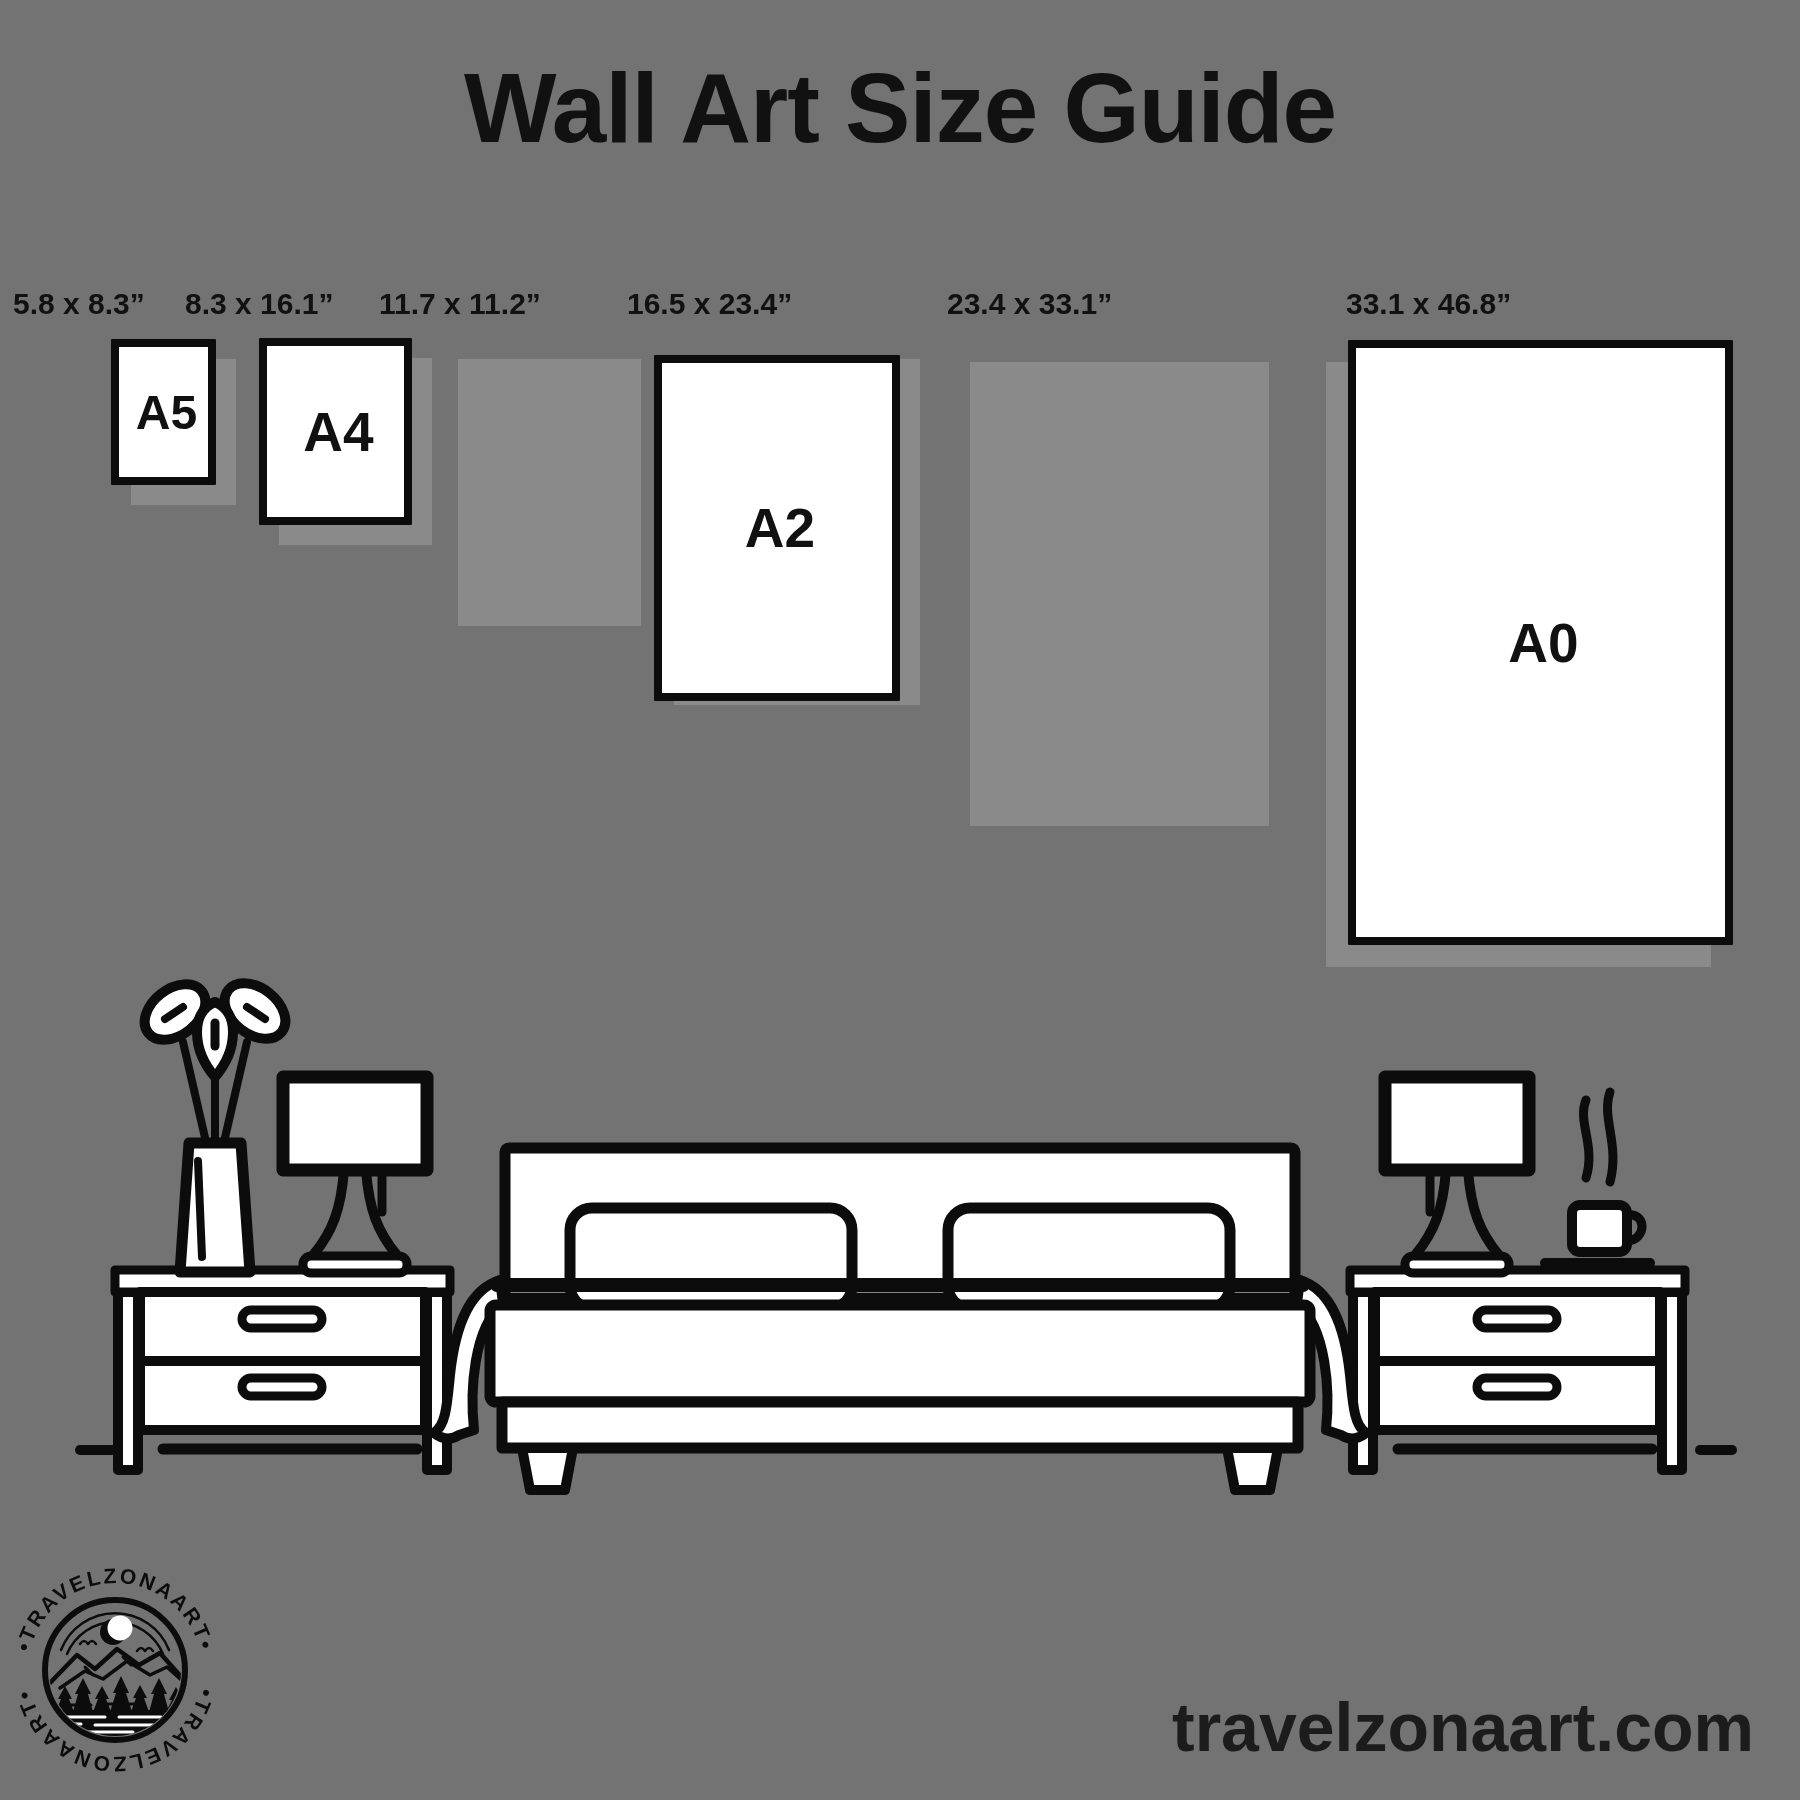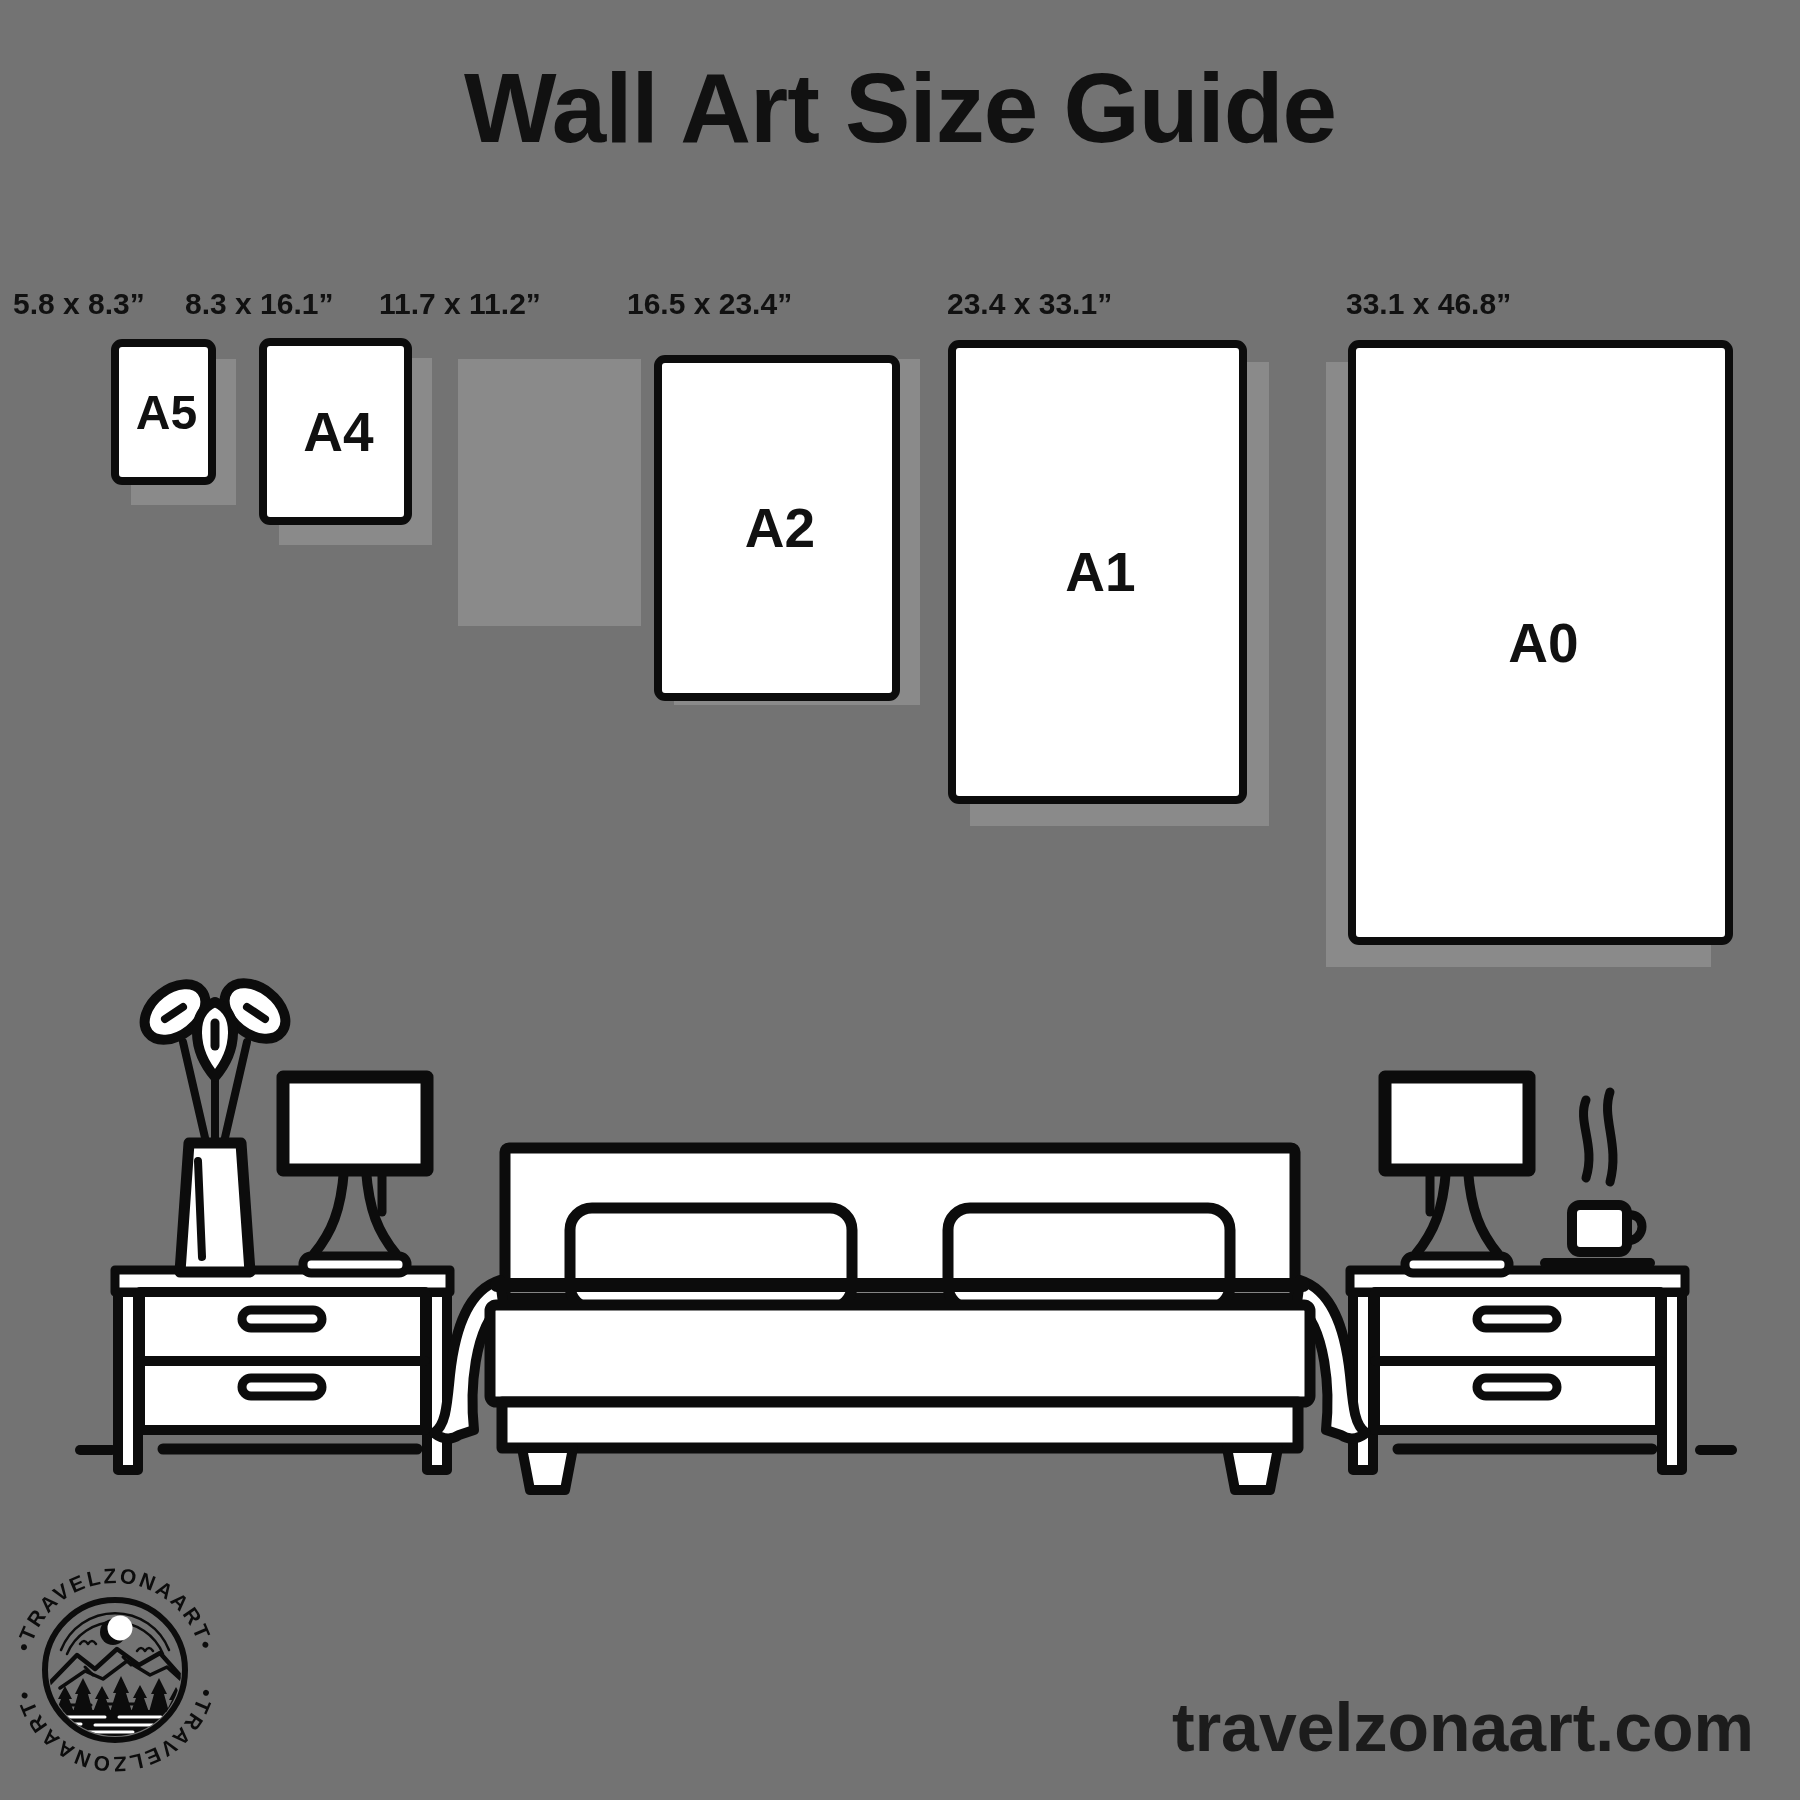--- a/index.html
+++ b/index.html
@@ -13,21 +13,21 @@
     text-align:center; font-size:98px; font-weight:800;
     letter-spacing:-1px; color:#111111;
   }
   .size-label {
     position:absolute; top:287px; width:300px; text-align:left;
     font-size:30px; font-weight:700; color:#111111;
   }
   .poster-shadow { position:absolute; background:#8a8a8a; }
   .poster {
     position:absolute; background:#ffffff; border:8px solid #0c0c0c;
-    border-radius:11px; box-sizing:border-box;
+    border-radius:1px; box-sizing:border-box;
     display:flex; align-items:center; justify-content:center;padding-left:6px;
   }
   .poster .code { font-size:55px; font-weight:700; color:#111111; }
   .footer {
     position:absolute; top:1688px; right:46px;
     font-size:68px; font-weight:800; color:#1c1c1c; letter-spacing:0px;
   }
   svg text { font-family:"Liberation Sans", sans-serif; }
 </style>
 </head>
@@ -52,23 +52,20 @@
   <div class="poster-shadow" style="left:1326px; top:362px; width:385px; height:605px;"></div>
 
   <div class="poster" style="left:111px;  top:339px; width:105px; height:146px;">
     <span class="code" style="font-size:48px;">A5</span>
   </div>
   <div class="poster" style="left:259px;  top:338px; width:153px; height:187px;">
     <span class="code">A4</span>
   </div>
   <div class="poster" style="left:654px;  top:355px; width:246px; height:346px;">
     <span class="code">A2</span>
-  </div>
-  <div class="poster" style="left:948px;  top:340px; width:299px; height:464px;">
-    <span class="code">A1</span>
   </div>
   <div class="poster" style="left:1304px; top:340px; width:385px; height:605px;margin-left:44px;">
     <span class="code">A0</span>
   </div>
 
   <svg style="position:absolute; left:0; top:860px;" width="1800" height="640" viewBox="0 0 1800 640">
     <g stroke="#0c0c0c" fill="none" stroke-linecap="round" stroke-linejoin="round">
 
       <line x1="80" y1="590" x2="112" y2="590" stroke-width="10"></line>
       <line x1="1700" y1="590" x2="1732" y2="590" stroke-width="10"></line>

